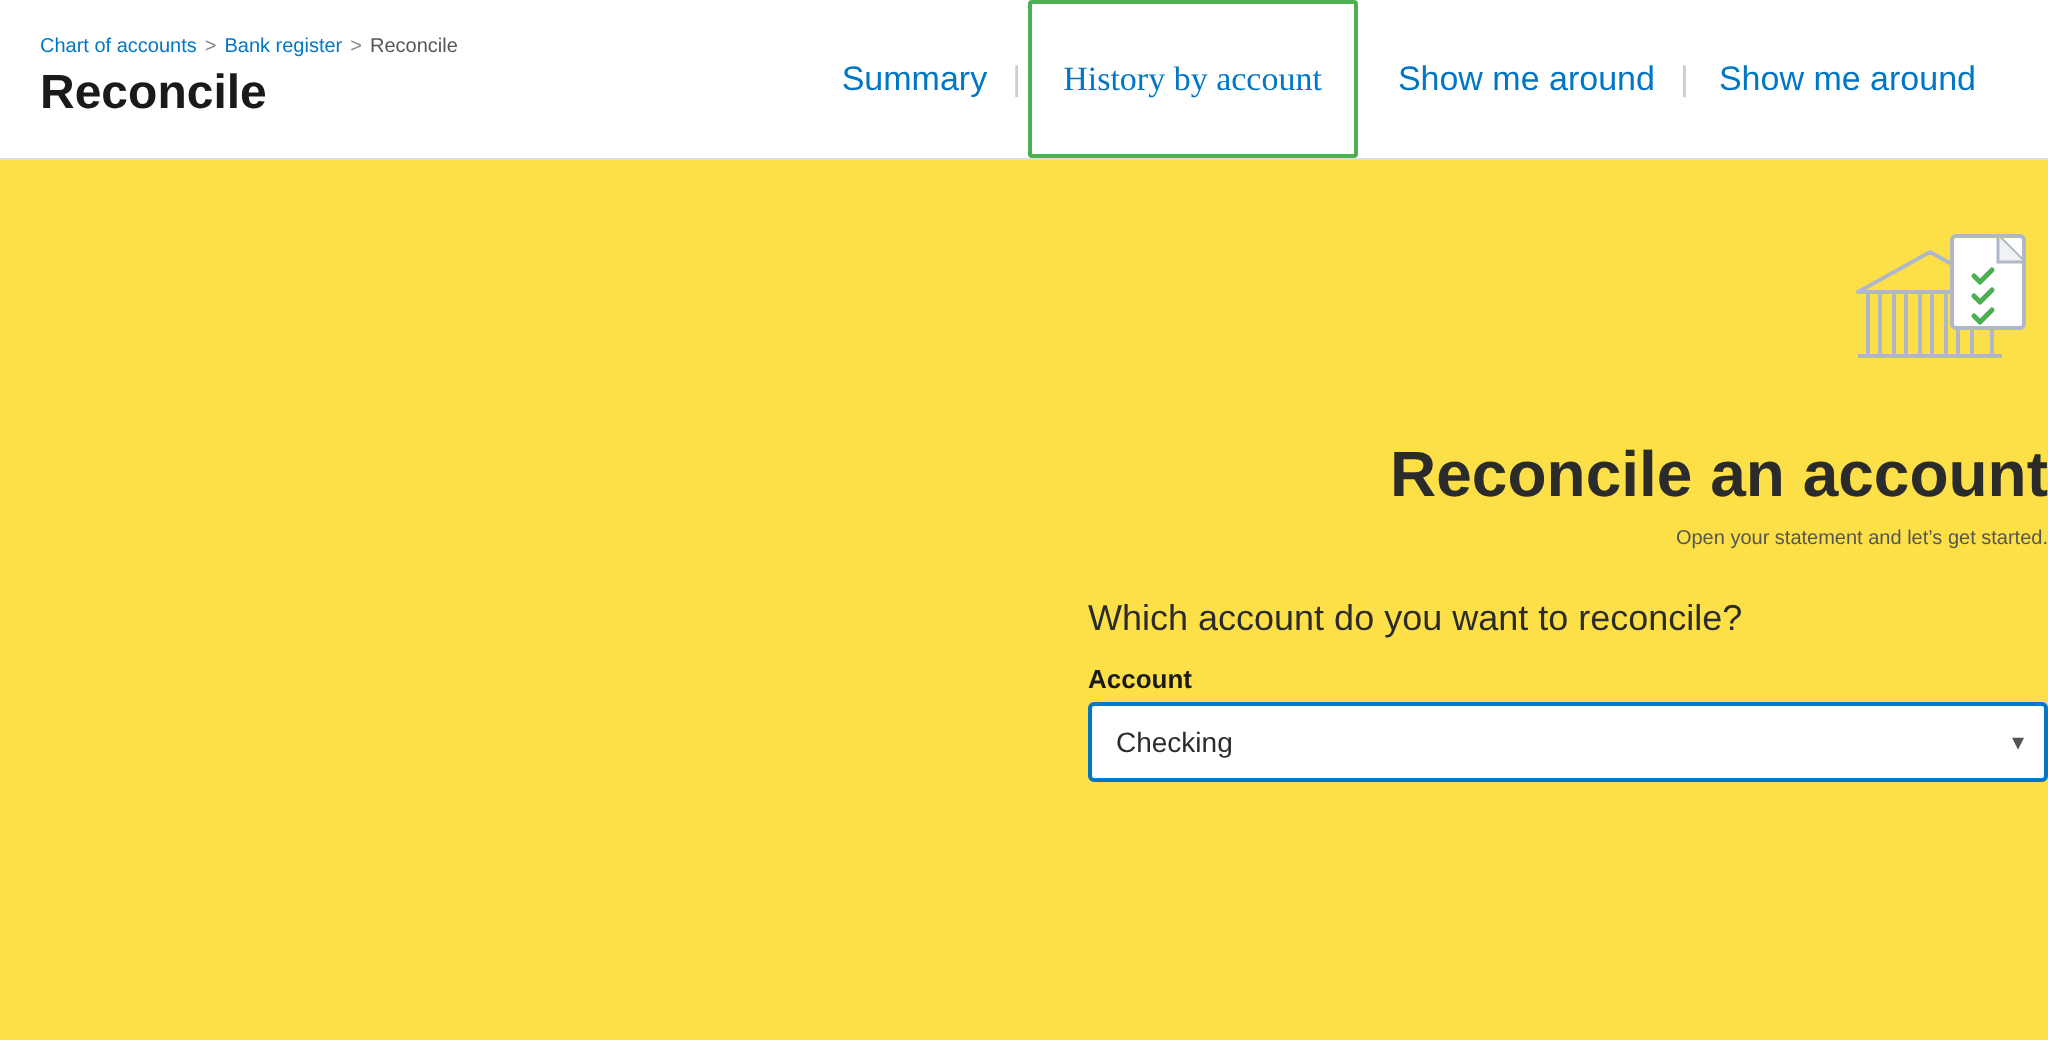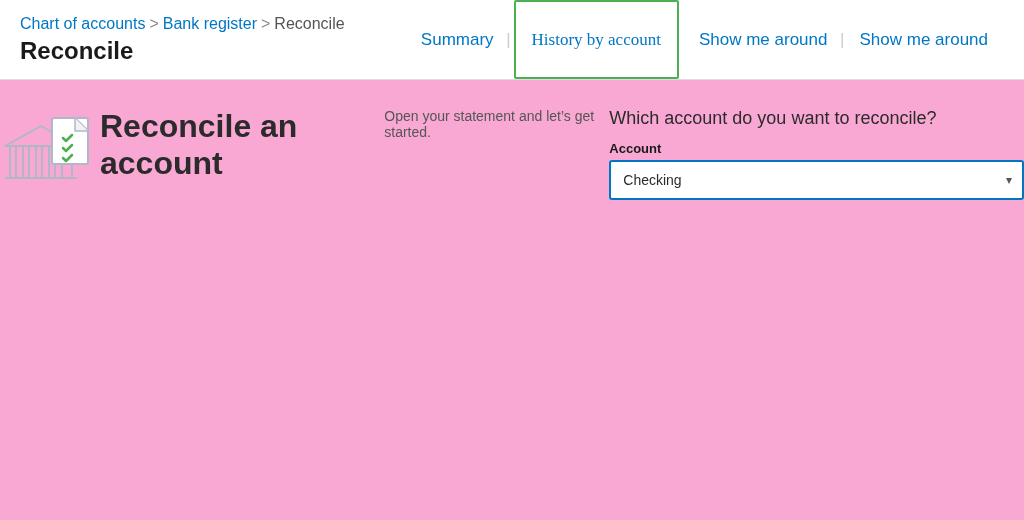--- a/index.html
+++ b/index.html
@@ -21,21 +21,21 @@
       height: 80px;
     }
 
     .header-left {
       display: flex;
       flex-direction: column;
       gap: 4px;
     }
 
     .breadcrumb {
-      font-size: 16px;
+      font-size: 10px;
       color: #555;
       display: flex;
       align-items: center;
       gap: 4px;
     }
 
     .breadcrumb a {
       color: #0077c5;
       text-decoration: none;
       cursor: pointer;
@@ -83,40 +83,40 @@
       margin: 0 4px;
       font-family: Liberation Serif, serif;
     }
 
     .nav-item.active::after {
       display: none;
     }
 
     .main-content {
       display: flex;
-      flex-direction: row;
-      align-items: flex-start;
+      flex-direction: column;
+      align-items: flex-end;
       padding-top: 28px;
-      background: #f9a8d4;
+      background: #fde047;
       height: calc(520px - 80px);
     }
 
     .icon-container {
       margin-bottom: 16px;
     }
 
     .reconcile-title {
       font-size: 32px;
       font-weight: 600;
       color: #2b2b2b;
       margin-bottom: 8px;
     }
 
     .reconcile-subtitle {
-      font-size: 14px;
+      font-size: 10px;
       color: #555;
       margin-bottom: 24px;
     }
 
     .form-section {
       width: 480px;
     }
 
     .form-question {
       font-size: 18px;

